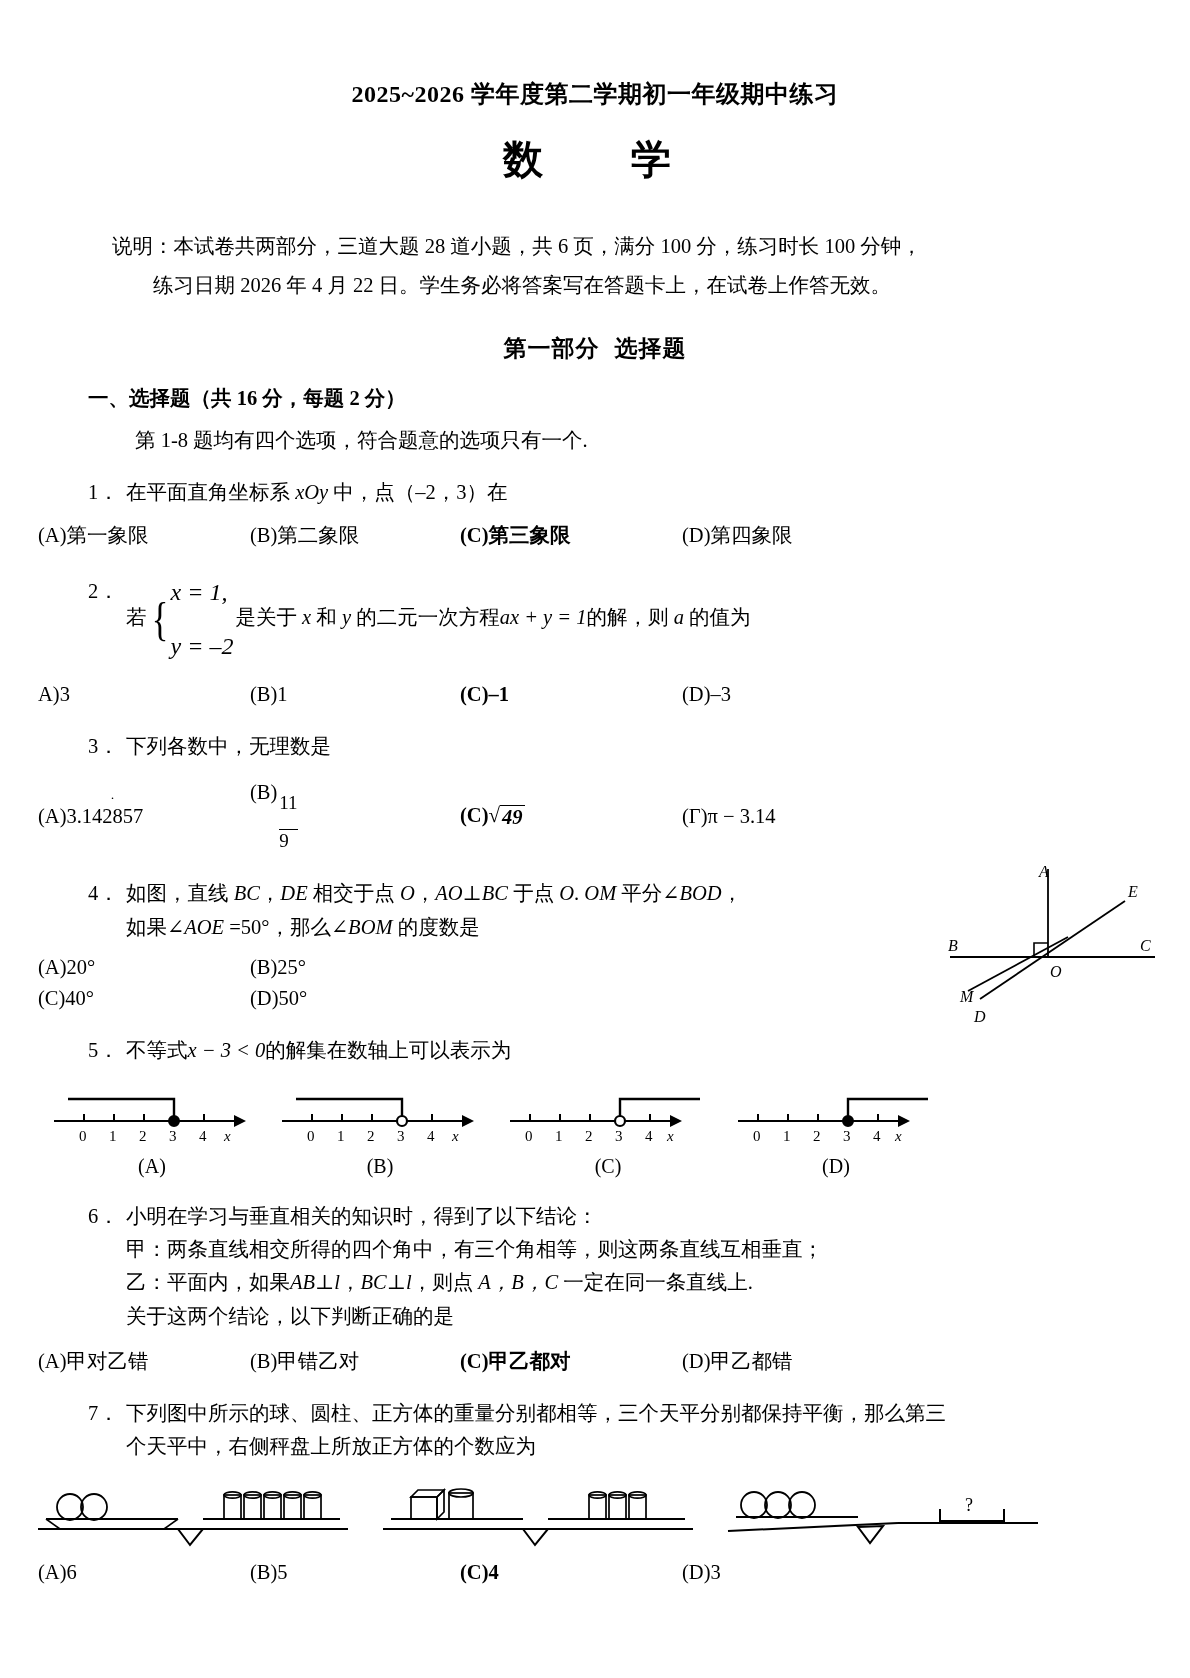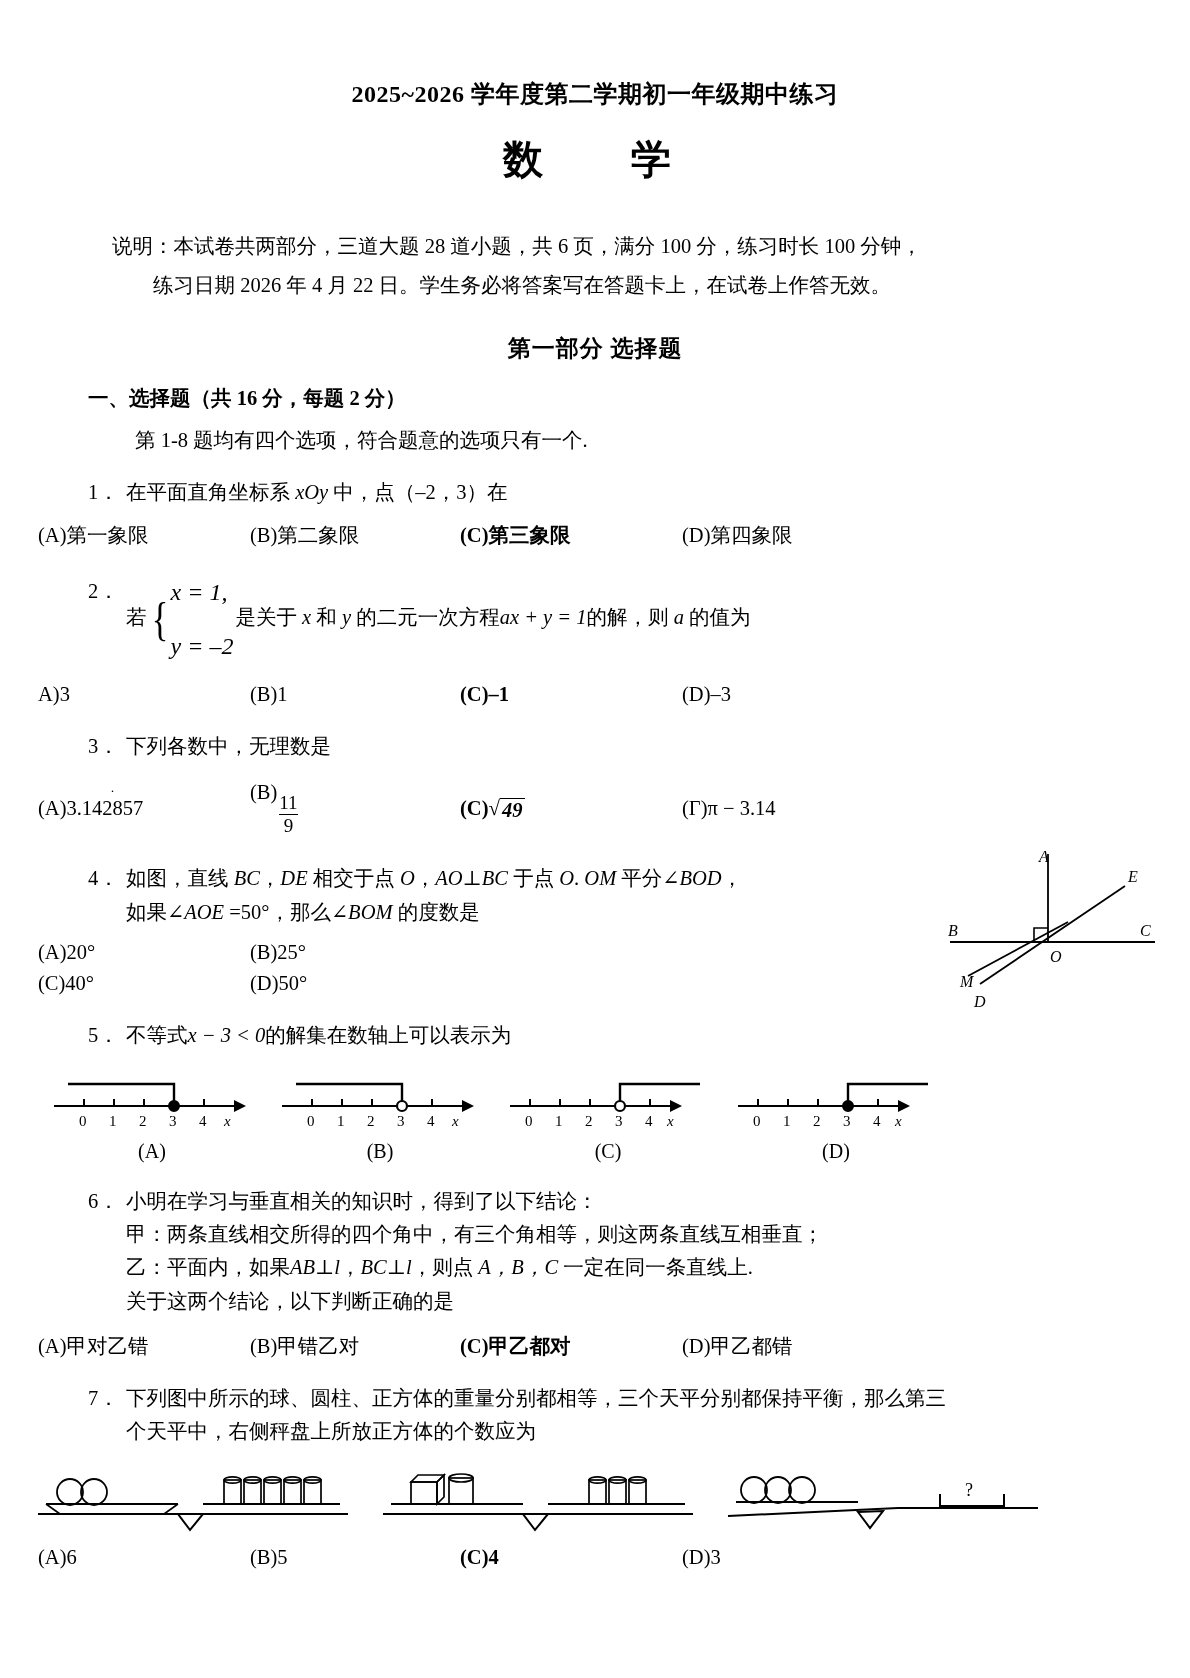--- a/index.html
+++ b/index.html
@@ -37,20 +37,21 @@
     text-align:justify;
   }
   .note .ln2 { display:block; text-indent:2.0em;font-family:Liberation Serif, serif; }
 
   .part-head {
     text-align:center;
     font-weight:bold;
     font-size:23px;
     margin-top:28px;
     letter-spacing:1px;
+    font-family:Liberation Mono, monospace;
   }
   .sec-head {
     font-weight:bold;
     font-size:20.5px;
     margin:20px 0 0 88px;
   }
   .sec-sub {
     font-size:20.5px;
     margin:14px 0 0 135px;
   }
@@ -73,21 +74,21 @@
 
   
   .sys { display:inline-flex; align-items:center; vertical-align:middle; margin:0 2px; }
   .sys .brace {
     font-size:46px; line-height:0.85; font-weight:300;
     transform: scaleX(0.75); display:inline-block;
   }
   .sys .rows { display:inline-flex; flex-direction:column; font-size:24px; line-height:1.42; font-style:italic;gap:20px; }
 
   
-  .frac { display:inline-flex; flex-direction:column; vertical-align:-0.52em; text-align:center; margin:0 2px; font-size:19px; line-height:1.08; }
+  .frac { display:inline-flex; flex-direction:column; vertical-align:-0.52em; text-align:left; margin:0 2px; font-size:19px; line-height:1.08;gap:15px; }
   .frac .den { border-top:1.4px solid #000; padding-top:1px; }
   .rad { display:inline-flex; align-items:flex-start; }
   .rad .rsym { font-size:21px; }
   .rad .rbody { border-top:1.3px solid #000; padding:0 2px; margin-top:2px; font-style:italic; }
   .dotted { position:relative; }
   .dotted::after{ content:"\02D9"; position:absolute; left:50%; transform:translateX(-50%); top:-0.72em; font-size:15px; }
 
   
   .fig4 { position:absolute; right:20px; top:-18px; }
 

